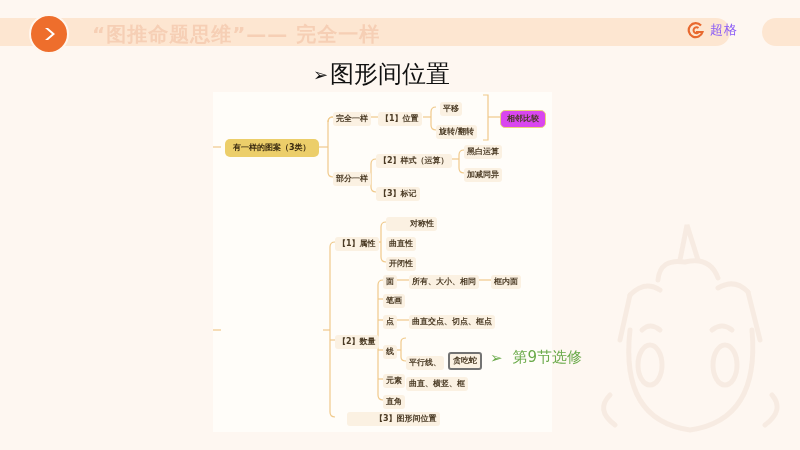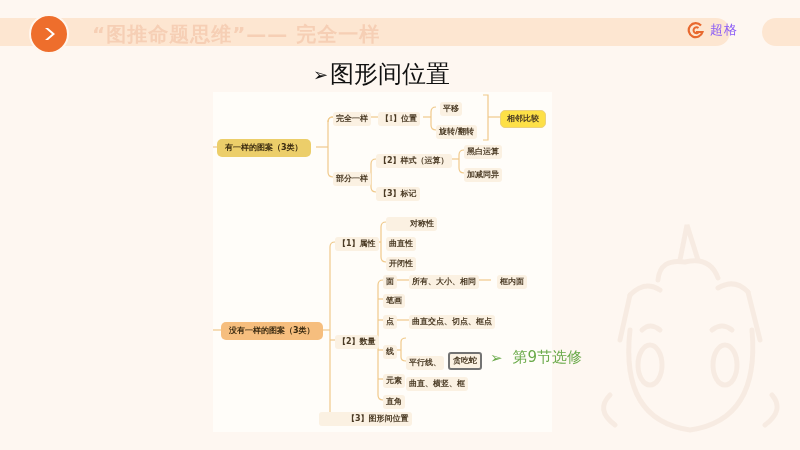--- a/index.html
+++ b/index.html
@@ -52,21 +52,21 @@
   }
   .root1 {
     background: #ecce6a; color: #3a2a10; border-radius: 5px;
     padding: 4px 8px; font-size: 8px;
   }
   .root2 {
     background: #f6be7e; color: #3a2a10; border-radius: 5px;
     padding: 4px 8px; font-size: 8px;
   }
   .outlined {
-    background: #fde047; border: 1.5px solid #ecd27c; border-radius: 5px; padding: 3px 6px;
+    background: #d946ef; border: 1.5px solid #ecd27c; border-radius: 5px; padding: 3px 6px;
   }
   .green-box {
     background: #fbf1e2; border: 2px solid #737373; padding: 2px 3px;
   }
   .annotation {
     left: 490px; top: 348px; color: #6aaa4a; font-size: 15px; white-space: nowrap;
     display: flex; align-items: center; gap: 10px;
   }
   svg.lines { position: absolute; left: 0; top: 0; }
   .mascot { left: 590px; top: 220px; opacity: 0.5; }
@@ -160,49 +160,48 @@
       <path d="M181 188 L196 188"></path>
       <path d="M262 188 L278 188"></path>
       <path d="M180 228 L196 228"></path>
       <path d="M180 258 L188 258"></path>
       <path d="M188 250 L188 265"></path>
       <path d="M188 250 Q188 246 193 246"></path>
       <path d="M188 265 Q188 269 193 269"></path>
     </g>
   </svg>
 
-  <div class="node root1" style="left:4px;top:47px;">有一样的图案（3类）</div>
+  <div class="node root1" style="left:12px;top:47px;">有一样的图案（3类）</div>
   <div class="node" style="left:120px;top:20px;">完全一样</div>
-  <div class="node" style="left:165px;top:20px;font-family:Liberation Serif, serif;">【1】位置</div>
+  <div class="node" style="left:165px;top:20px;">【1】位置</div>
   <div class="node" style="left:227px;top:10px;">平移</div>
   <div class="node" style="left:223px;top:33px;">旋转/翻转</div>
   <div class="node outlined" style="left:287px;top:18px;">相邻比较</div>
   <div class="node" style="left:120px;top:80px;">部分一样</div>
   <div class="node" style="left:163px;top:62px;">【2】样式（运算）</div>
   <div class="node" style="left:251px;top:53px;">黑白运算</div>
   <div class="node" style="left:251px;top:76px;">加减同异</div>
   <div class="node" style="left:163px;top:95px;">【3】标记</div>
 
-  <div class="node root2" style="left:8px;top:230px;">没有一样的图案（3类）</div>
   <div class="node" style="left:122px;top:145px;">【1】属性</div>
   <div class="node" style="left:173px;top:125px;padding-left:24px;">对称性</div>
   <div class="node" style="left:173px;top:145px;">曲直性</div>
   <div class="node" style="left:173px;top:165px;">开闭性</div>
   <div class="node" style="left:122px;top:243px;">【2】数量</div>
   <div class="node" style="left:170px;top:183px;">面</div>
   <div class="node" style="left:196px;top:183px;">所有、大小、相同</div>
-  <div class="node" style="left:284px;top:183px;">框内面</div>
+  <div class="node" style="left:278px;top:183px;">框内面</div>
   <div class="node" style="left:170px;top:202px;">笔画</div>
   <div class="node" style="left:170px;top:223px;">点</div>
   <div class="node" style="left:196px;top:223px;">曲直交点、切点、框点</div>
   <div class="node" style="left:170px;top:253px;">线</div>
   <div class="node" style="left:193px;top:241px;margin-top:44px;">曲直、横竖、框</div>
   <div class="node" style="left:193px;top:264px;">平行线、</div>
   <div class="node green-box" style="left:235px;top:260px;">贪吃蛇</div>
   <div class="node" style="left:170px;top:282px;">元素</div>
   <div class="node" style="left:170px;top:303px;text-align:right;">直角</div>
-  <div class="node" style="left:106px;top:320px;padding-left:28px;">【3】图形间位置</div>
+  <div class="node" style="left:134px;top:320px;padding-left:28px;">【3】图形间位置</div>
 </div>
 
 <div class="abs annotation">
   <span>➢</span>
   <span>第9节选修</span>
 </div>
 
 </body></html>

